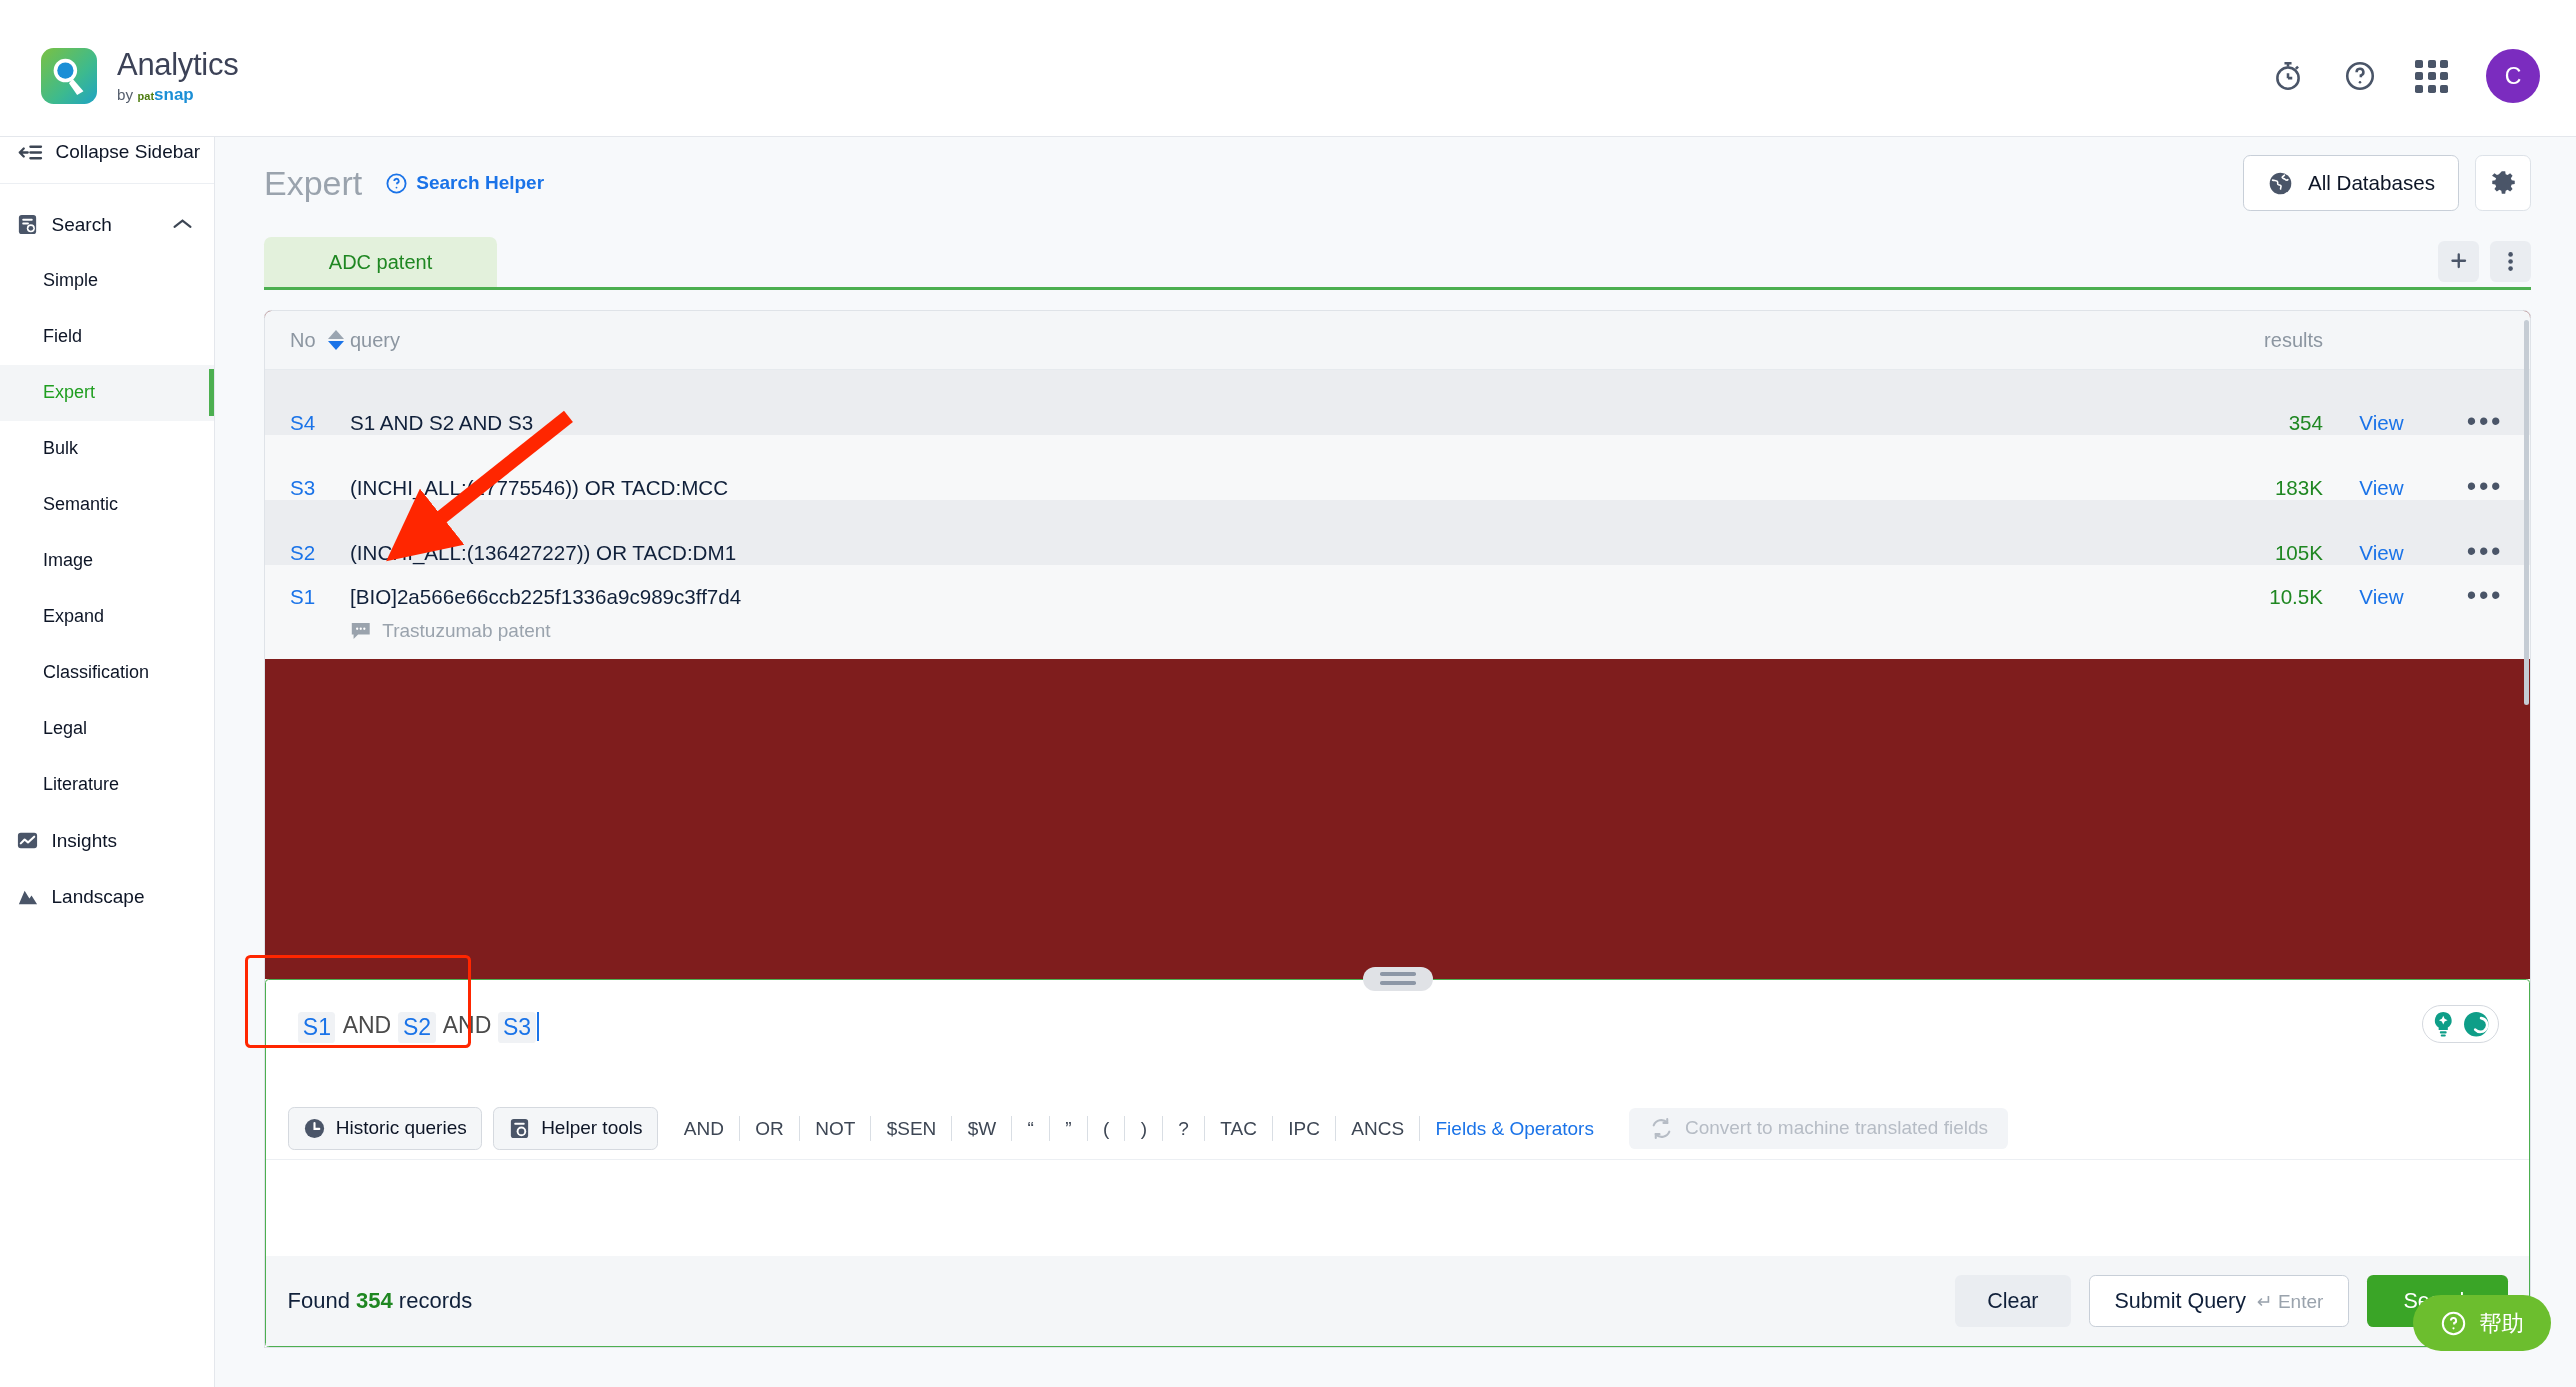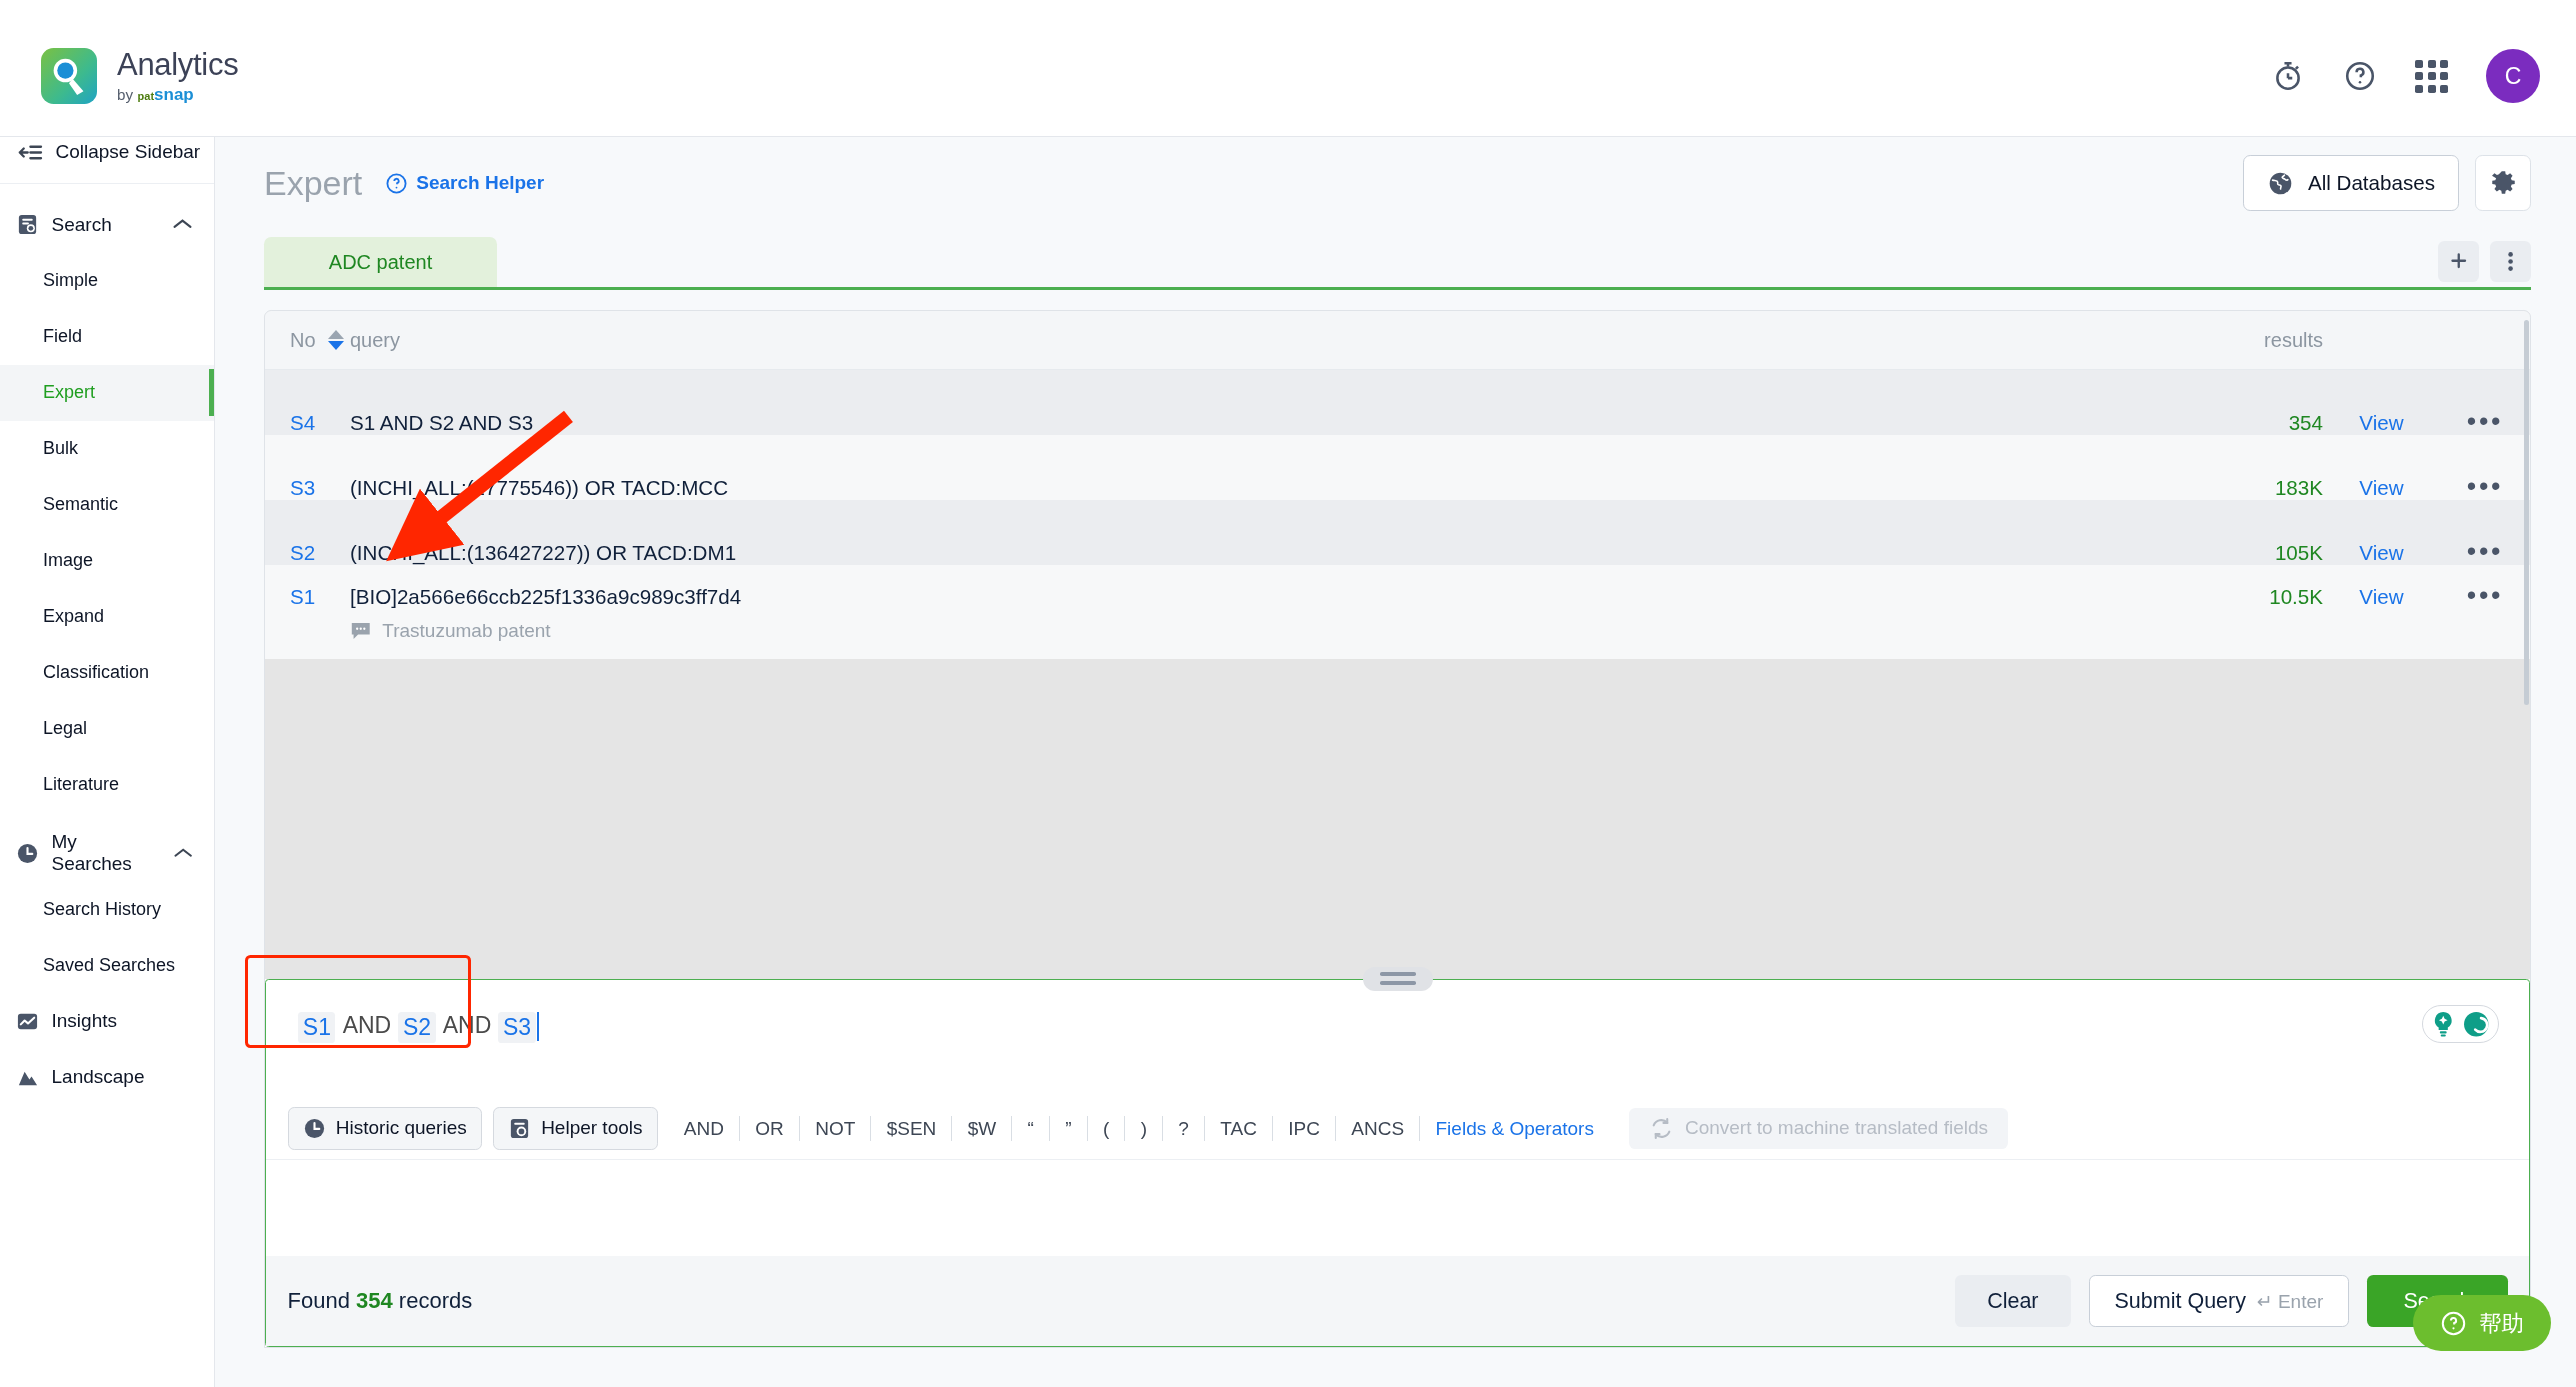--- a/index.html
+++ b/index.html
@@ -105,21 +105,21 @@
     font-size: 20px; color: #1f8722; cursor: pointer;
   }
   .tabbar-actions { margin-left: auto; display: flex; gap: 10.8px; align-items: center; padding-bottom: 5.4px; }
   .sq-btn {
     width: 41px; height: 41px; background: #eaedf1; border-radius: 6.3px;
     display: flex; align-items: center; justify-content: center; cursor: pointer; color: #4a5568;
   }
 
   
   .panel {
-    margin: 20px 45px 0 49px; background: #e5e5e5;
+    margin: 20px 45px 0 49px; background: #7f1d1d;
     border: 0.9px solid #dfe3e8; border-radius: 7.2px 7.2px 0 0;
     height: 1038px; position: relative; overflow: hidden;
   }
   .thead {
     height: 59px; background: #f4f6f8; border-bottom: 0.9px solid #e6eaee;
     display: flex; align-items: center; font-size: 20px; color: #8c96a1;
   }
   .c-no { width: 85px; padding-left: 25px; display: flex; align-items: center; gap: 12.5px; }
   .c-query { flex: 1; }
   .c-res { width: 108px; text-align: right; }
@@ -333,38 +333,20 @@
         <span>Classification</span>
       </div>
     <div class="nav-item">
         <span>Legal</span>
       </div>
     <div class="nav-item">
         <span>Literature</span>
       </div>
   </div>
 
-  <div class="nav-group">
-    <div class="nav-top">
-      <svg class="sq-icon" viewBox="0 0 24 24">
-        <circle cx="12" cy="12" r="10" fill="#4a5568"></circle>
-        <path d="M12 6.2v6.2h5" stroke="#fff" stroke-width="2.2" fill="none" stroke-linecap="round"></path>
-      </svg>
-      <span class="lbl">My Searches</span>
-      <svg class="chev" width="23" height="14.3" viewBox="0 0 26 16" fill="none" stroke="#3d4654" stroke-width="2.4" stroke-linecap="round">
-        <path d="M4 11l9-7 9 7"></path>
-      </svg>
-    </div>
-    <div class="nav-item">
-        <span>Search History</span>
-      </div>
-    <div class="nav-item">
-        <span>Saved Searches</span>
-      </div>
-  </div>
 
   <div class="nav-group" style="padding-top:0">
     <div class="nav-top">
       <svg class="sq-icon" viewBox="0 0 24 24">
         <rect x="2" y="4" width="20" height="16" rx="3" fill="#4a5568"></rect>
         <path d="M5 15l4-4 3.5 3L19 8" stroke="#fff" stroke-width="2.2" fill="none" stroke-linecap="round" stroke-linejoin="round"></path>
       </svg>
       <span class="lbl">Insights</span>
     </div>
     <div class="nav-top">

